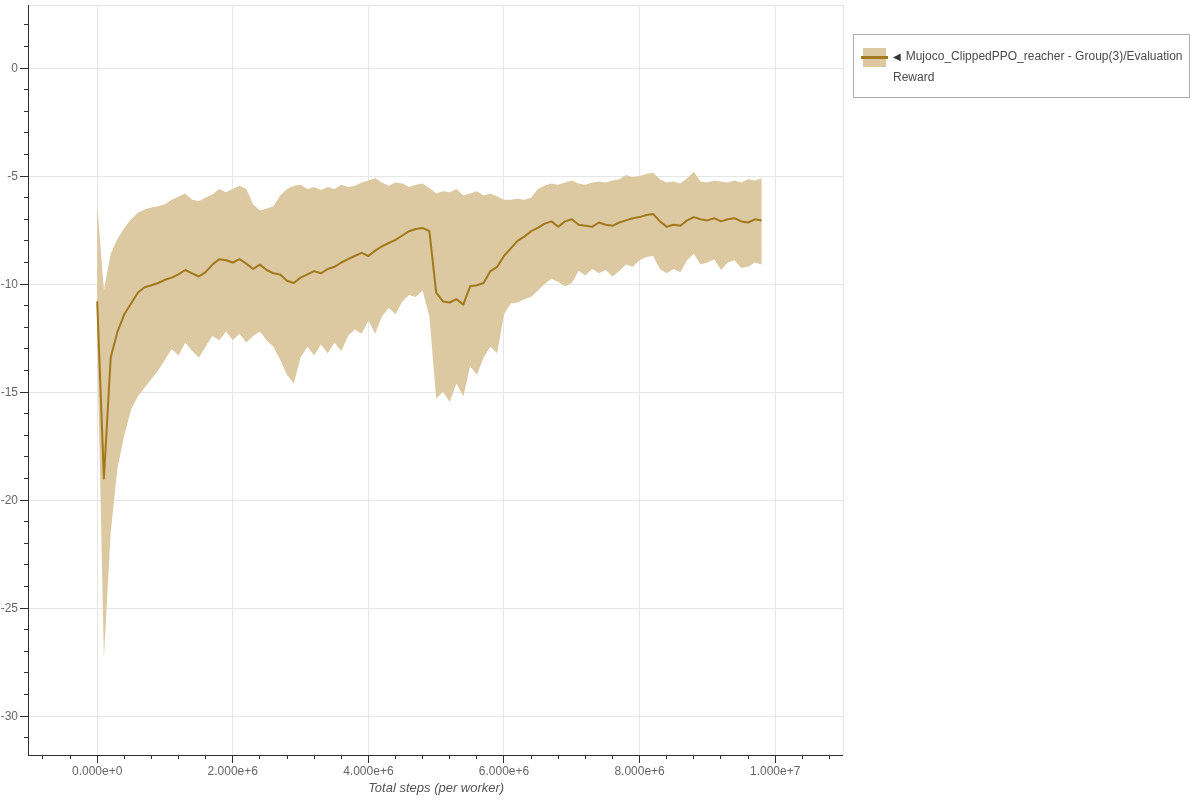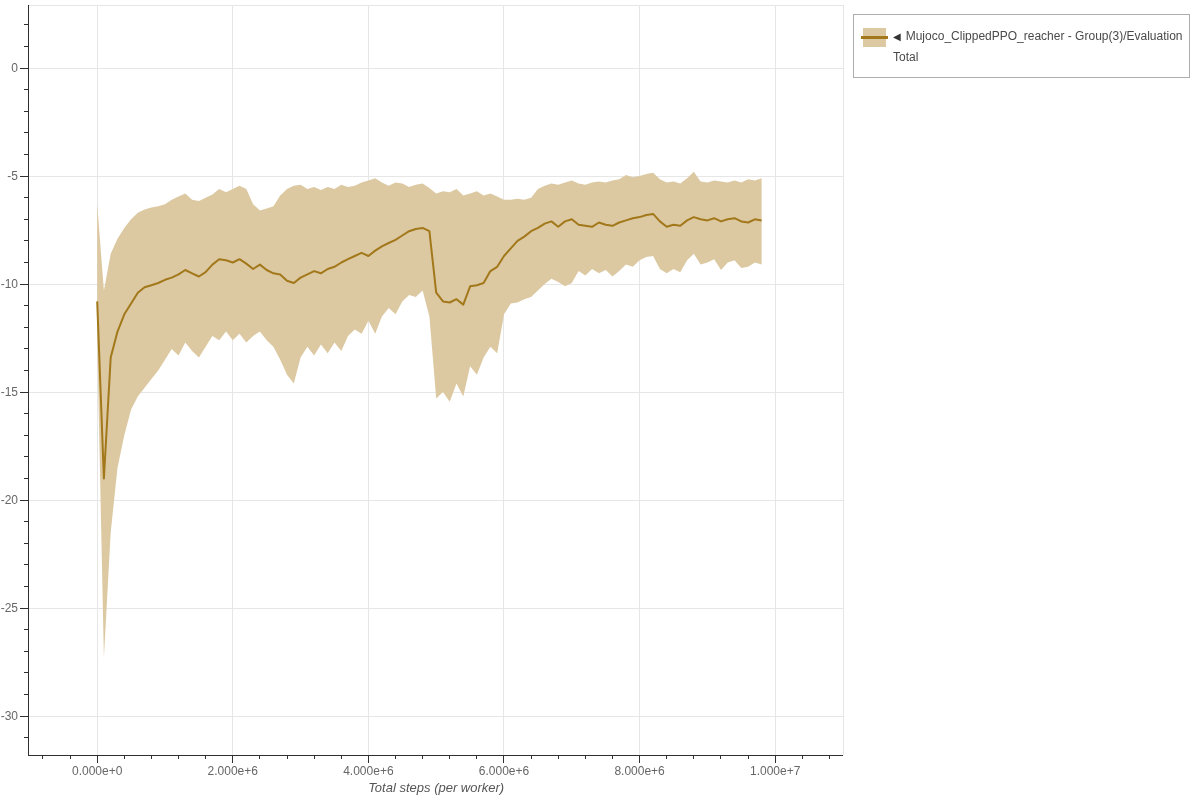--- a/index.html
+++ b/index.html
@@ -136,25 +136,25 @@
         <text x="18" y="180.08294930875576" text-anchor="end">-5</text>
         <text x="18" y="288.0898617511521" text-anchor="end">-10</text>
         <text x="18" y="396.09677419354847" text-anchor="end">-15</text>
         <text x="18" y="504.10368663594477" text-anchor="end">-20</text>
         <text x="18" y="612.1105990783411" text-anchor="end">-25</text>
         <text x="18" y="720.1175115207374" text-anchor="end">-30</text>
       </g>
       <text x="436.1780366056572" y="792" text-anchor="middle" fill="#555555" font-style="italic" font-size="13px" font-family="&quot;Liberation Sans&quot;, sans-serif">Total steps (per worker)</text>
     </svg>
 
-  <div class="legend" style="border-color: rgb(173, 173, 173);">
+  <div class="legend" style="border-color: rgb(173, 173, 173); margin-top: 20px;">
     <div class="swatch" style="background: rgb(220, 201, 162);">
       <div class="stripe" style="background: rgb(162, 120, 26);"></div>
     </div>
     <div class="legend-text" style="color: rgb(74, 74, 74);">
       <div class="legend-line1">
         <span class="tri">◀</span><span>Mujoco_ClippedPPO_reacher - Group(3)/Evaluation</span>
       </div>
-      <div>Total</div>
+      <div>Reward</div>
     </div>
   </div>
 
 </div>
 
 </body></html>

